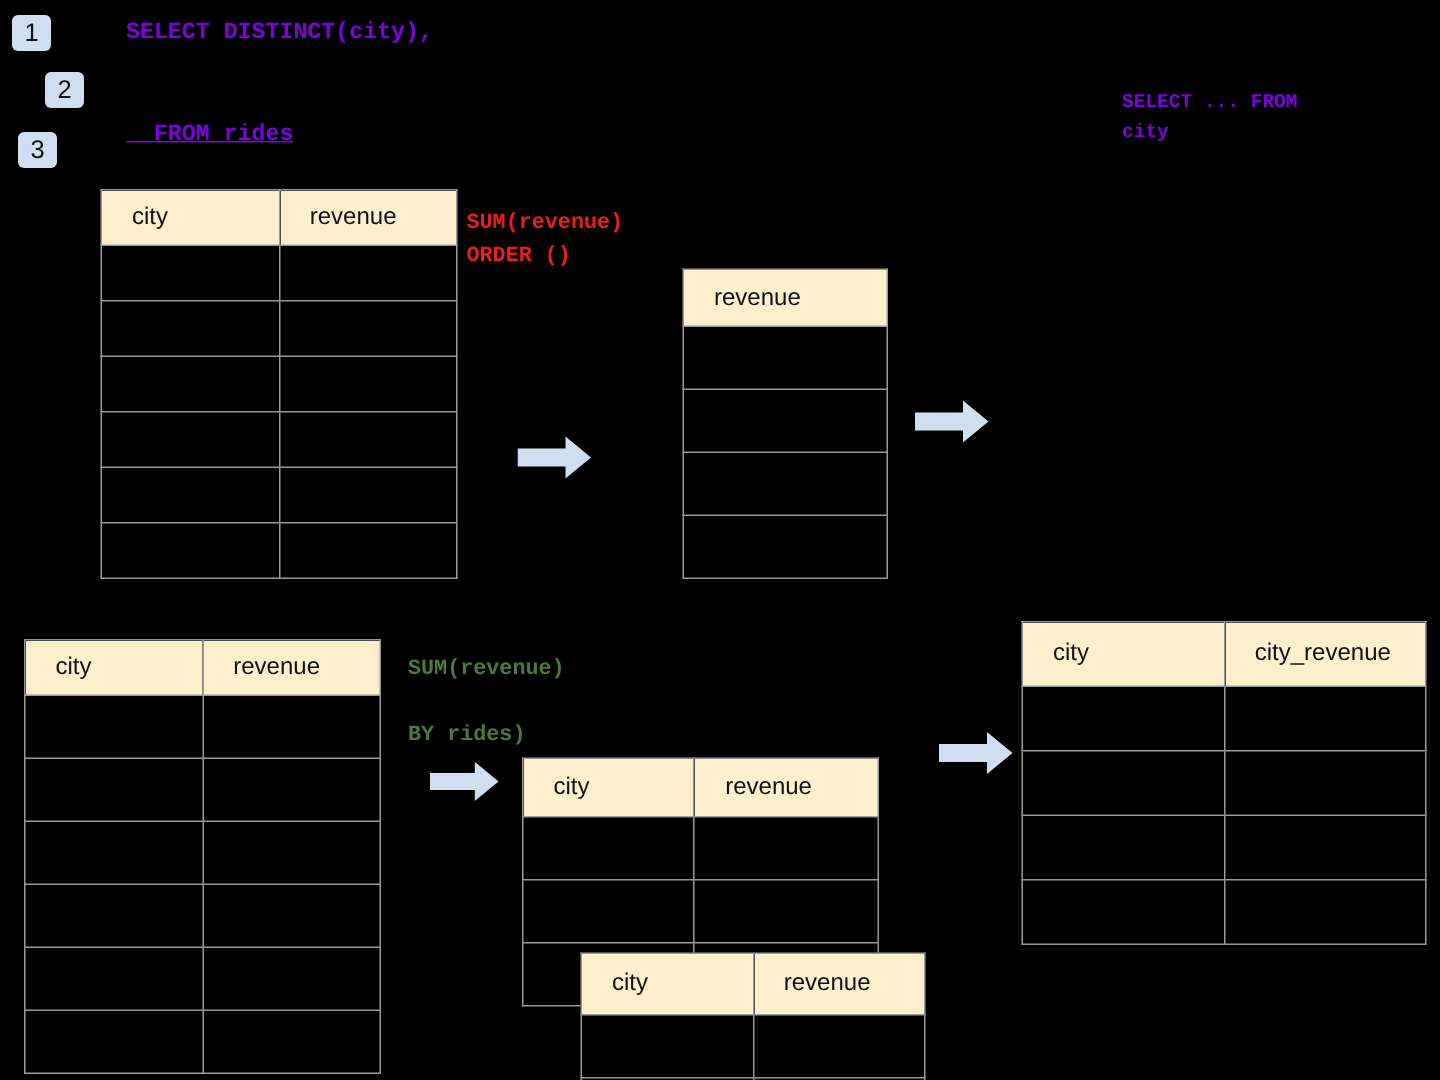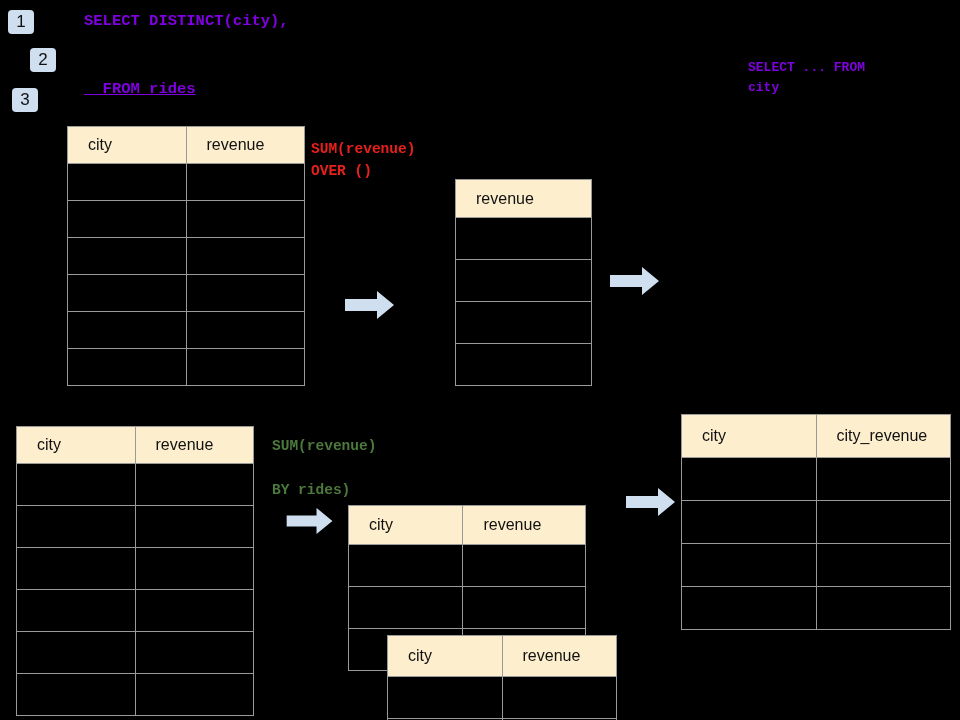--- a/index.html
+++ b/index.html
@@ -119,21 +119,21 @@
   <div class="badge" style="left:30px; top:48px;">2</div>
   <div class="badge" style="left:12px; top:88px;">3</div>
 
   <div class="sql sql-purple" style="left:84px;  top:11px;">SELECT DISTINCT(city),</div>
   <div class="sql sql-purple" style="left:84px;  top:79px;text-decoration:underline;">  FROM rides</div>
 
   <div class="side-note" style="left:748px; top:38px;">SELECT ... FROM</div>
   <div class="side-note" style="left:748px; top:58px;">city</div>
 
   <div class="anno anno-red" style="left:311px; top:138px;">SUM(revenue)</div>
-  <div class="anno anno-red" style="left:311px; top:160px;">OVER ()</div>
+  <div class="anno anno-red" style="left:311px; top:160px;">ORDER ()</div>
 
   <div class="anno anno-green" style="left:272px; top:435px;">SUM(revenue)</div>
   <div class="anno anno-green" style="left:272px; top:479px;">BY rides)</div>
 
   <table class="tbl" style="left:67px; top:126px; width:238px;">
     <colgroup>
         <col style="width:118px;">
         <col style="width:118px;">
       </colgroup>
     <thead>

